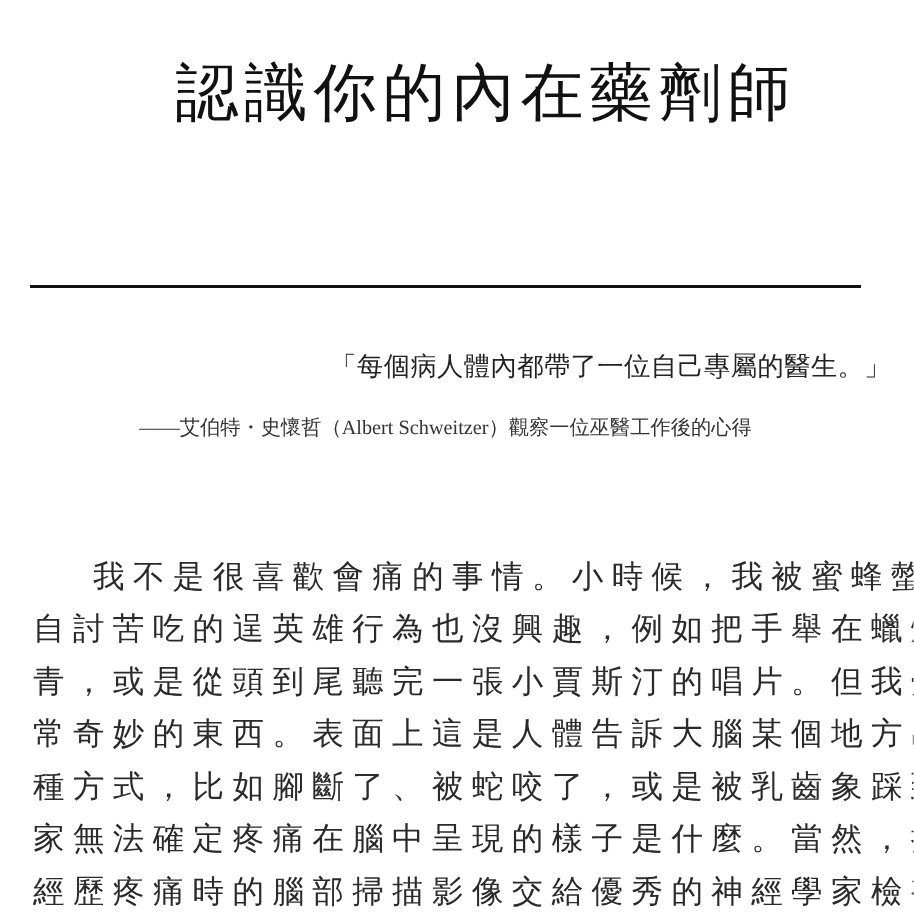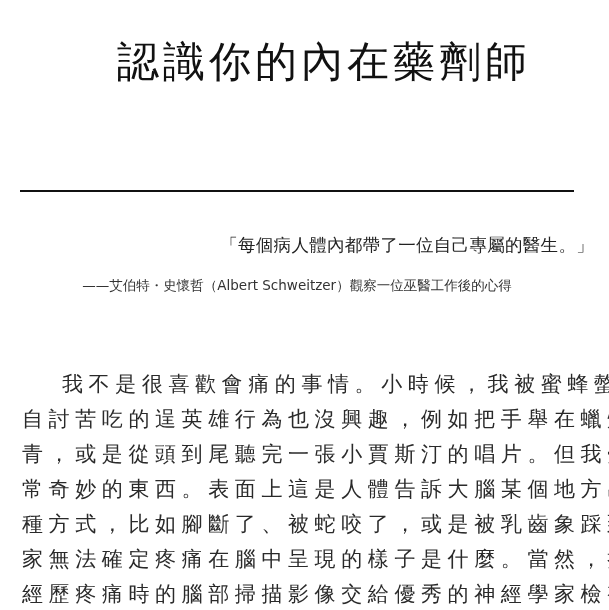--- a/index.html
+++ b/index.html
@@ -57,20 +57,21 @@
     }
     .epigraph-attribution {
       position: absolute;
       left: 0;
       width: 594px;
       top: 275px;
       text-align: center;
       font-size: 13.5px;
       line-height: 20px;
       color: #333333;
+      font-family: Liberation Serif, serif;
     }
     .body-text {
       position: absolute;
       left: 22px;
       top: 367px;
       width: 552px;
       font-family: "DejaVu Serif", "Liberation Serif", serif;
       font-size: 21px;
       line-height: 35px;
       letter-spacing: 5.6px;

